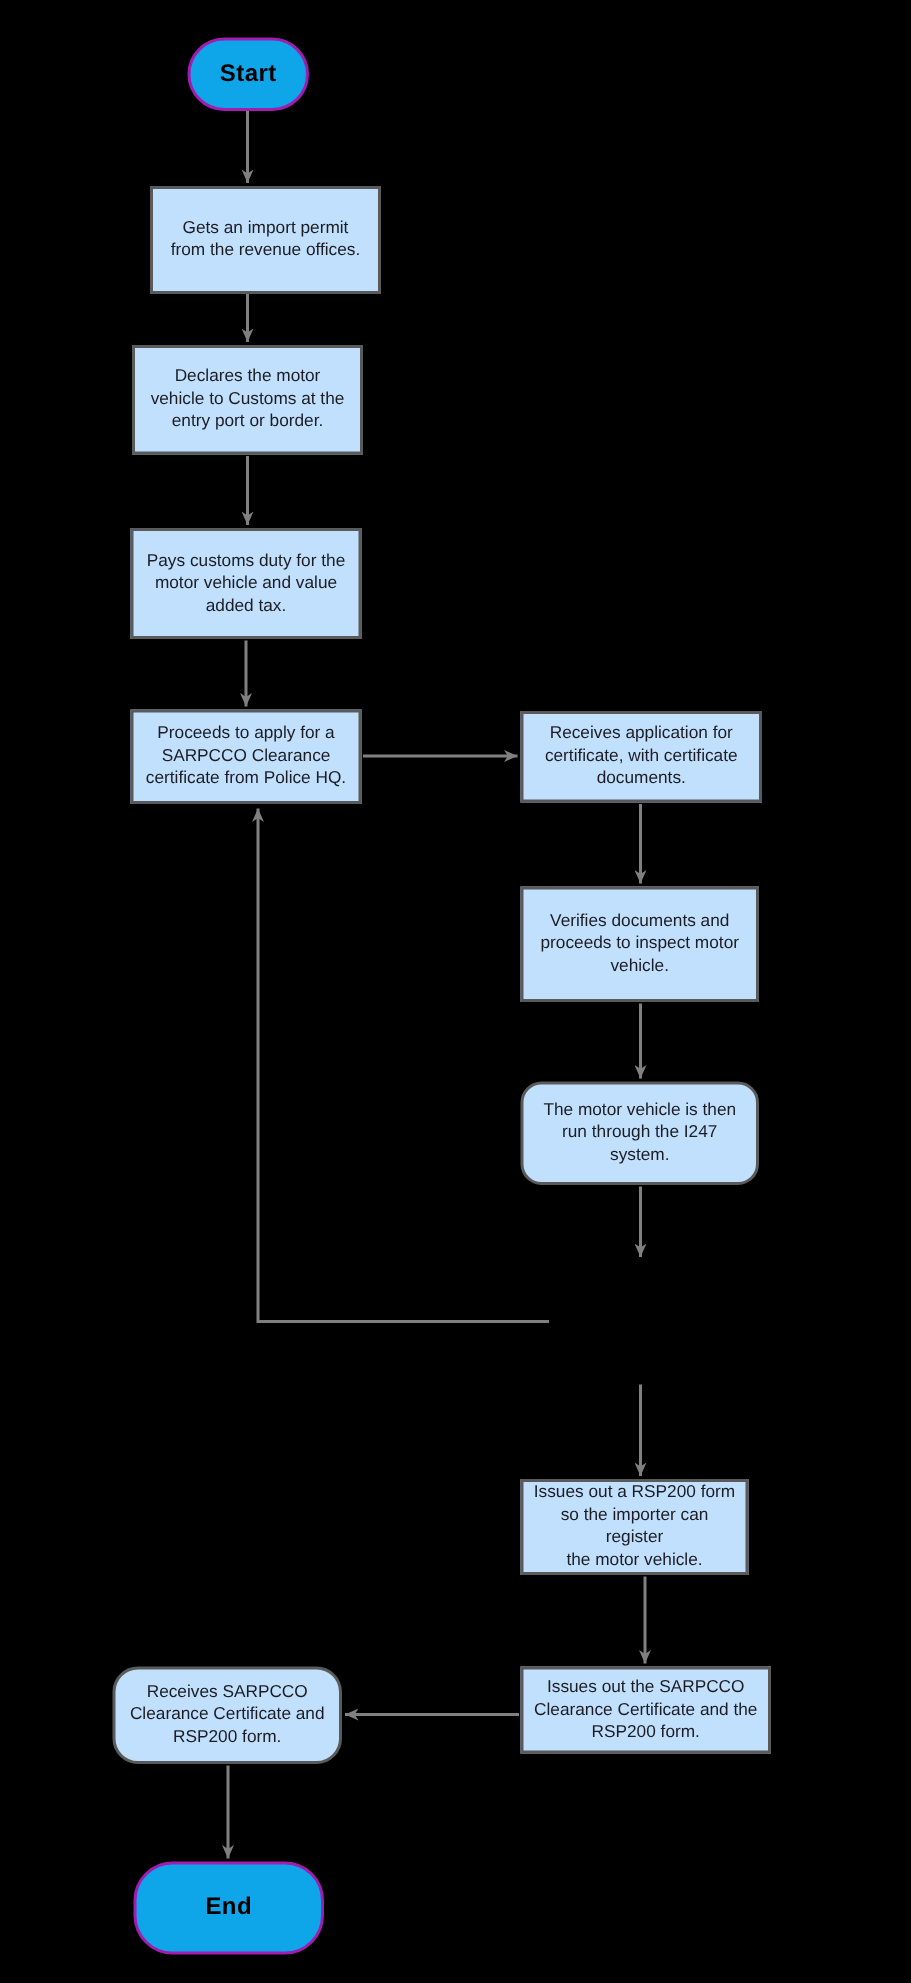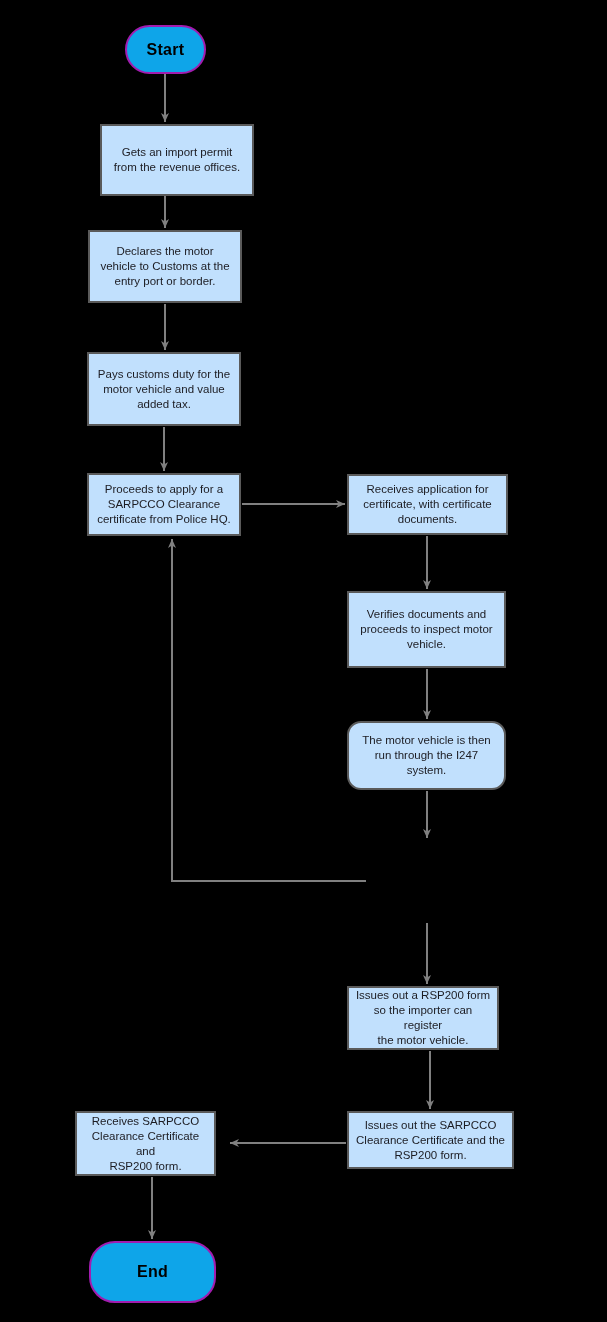--- a/index.html
+++ b/index.html
@@ -155,21 +155,21 @@
 so the importer can register
 the motor vehicle.</span>
   </div>
 
   <div class="node process" style="left:347px; top:1111px; width:167px; height:58px;">
     <span>Issues out the SARPCCO
 Clearance Certificate and the
 RSP200 form.</span>
   </div>
 
-  <div class="node process" style="left:75px; top:1111px; width:141px; height:65px;">
+  <div class="node process" style="left:75px; top:1111px; width:153px; height:65px;border-radius:17px;">
     <span>Receives SARPCCO
 Clearance Certificate and
 RSP200 form.</span>
   </div>
 
   <div class="node terminator" style="left:89px; top:1241px; width:127px; height:62px;">
     <span>End</span>
   </div>
 
 </div>

